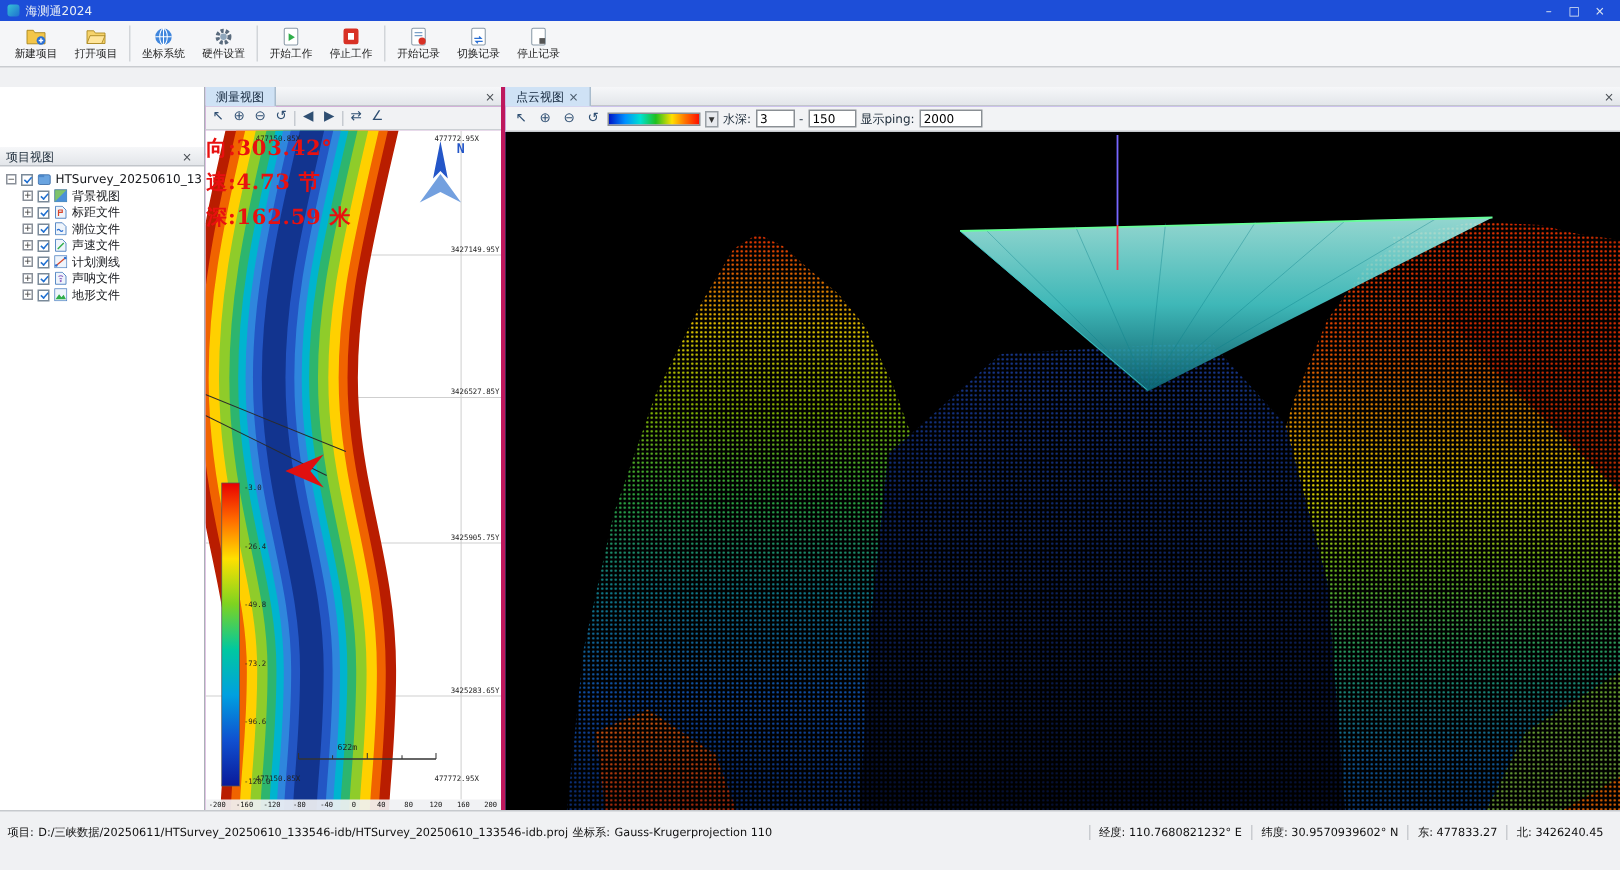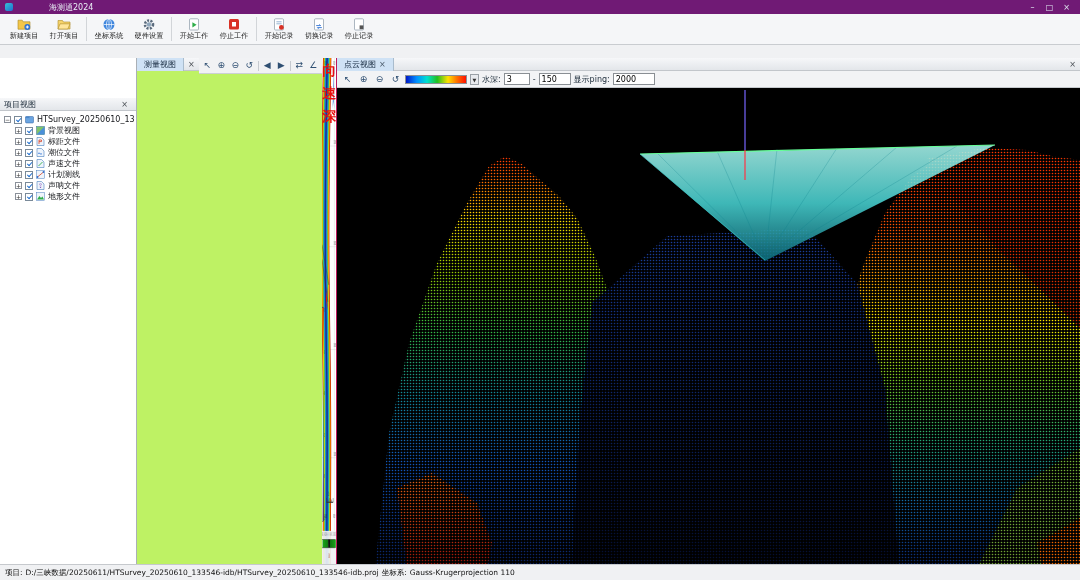--- a/index.html
+++ b/index.html
@@ -1,21 +1,21 @@
 <!DOCTYPE html>
 <html><head>
 <meta charset="utf-8">
 <style>
   * { margin:0; padding:0; box-sizing:border-box; }
   html,body { width:1080px; height:580px; }
   body { font-family:"DejaVu Sans","Liberation Sans",sans-serif; font-size:9px; background:#fff; }
   .window { position:relative; width:1080px; height:580px; background:#f0f1f3; overflow:hidden; }
 
   
-  .titlebar { height:14px; background:#701a75; display:flex; align-items:center; padding:0 5px; color:#e9eff6; font-size:8px;gap:32px; }
+  .titlebar { height:14px; background:#1d4ed8; display:flex; align-items:center; padding:0 5px; color:#e9eff6; font-size:8px; }
   .app-icon { width:8px; height:8px; border-radius:2px; background:linear-gradient(135deg,#35c3d6,#1f6fd0); margin-right:4px; }
   .win-controls { margin-left:auto; display:flex; }
   .wctrl { width:17px; text-align:center; font-size:8px; color:#dfe7f0; }
 
   
   .menubar { height:13px; background:#f2f3f5; border-bottom:1px solid #dddfe2; display:flex; align-items:center; font-size:8px; color:#1c1c1c; }
   .menu-item { padding:0 7px; }
 
   
   .toolbar { height:31px; background:#f5f6f8; border-bottom:1px solid #c9ccd0; display:flex; align-items:center; padding-left:4px; }
@@ -41,40 +41,40 @@
   .tree-row { display:flex; align-items:center; gap:3px; height:11px; padding-left:2px; white-space:nowrap; }
   .tree-row.child { padding-left:13px; }
   .expander { flex:0 0 7px; width:7px; height:7px; border:1px solid #8a9099; background:#fff; font-size:6px; line-height:5px; text-align:center; color:#333; }
   .cb { flex:0 0 8px; position:relative; width:8px; height:8px; border:1px solid #7a8a99; background:#fff; }
   .cb i { position:absolute; left:1px; top:1.5px; width:5px; height:2.5px; border-left:1.4px solid #1f6fd0; border-bottom:1.4px solid #1f6fd0; transform:rotate(-48deg); }
   .tree-ic { flex:0 0 9px; width:9px; height:9px; }
   .tree-ic svg { width:9px; height:9px; display:block; }
   .tree-label { font-size:8px; color:#14161a; overflow:hidden; }
 
   
-  .mid-panel { width:200px; flex:0 0 200px; background:#bef264; border-right:1px solid #be185d; display:flex; flex-direction:row; }
+  .mid-panel { width:200px; flex:0 0 200px; background:#a21caf; border-right:3px solid #be185d; display:flex; flex-direction:column; }
   .mini-toolbar { height:16px; background:#f1f2f4; border-bottom:1px solid #ccd0d4; display:flex; align-items:center; gap:1px; padding:0 2px; flex:0 0 auto; }
   .mini-btn { width:13px; height:13px; line-height:13px; text-align:center; font-size:9px; color:#2f4f72; }
   .mini-sep { width:1px; height:10px; background:#c6cad0; margin:0 1px; }
   .map-area { position:relative; flex:1; background:#fff; overflow:hidden; }
   .map-area svg.map { position:absolute; inset:0; width:100%; height:100%; }
   .overlay-readout { position:absolute; left:-14px; top:1px; z-index:3; color:#e81010; font-family:"DejaVu Serif","Liberation Serif",serif; font-weight:bold; font-size:14px; line-height:23px; white-space:nowrap; letter-spacing:.5px; }
 
   
   .right-panel { flex:1; display:flex; flex-direction:column; background:#8b5cf6; }
   .pc-toolbar { height:17px; background:#f2f3f5; border-bottom:1px solid #c5c9cd; display:flex; align-items:center; gap:3px; padding:0 4px; flex:0 0 auto; font-size:8px; color:#1d2c3a; }
   .grad-strip { width:62px; height:9px; border:1px solid #8a8f94; background:linear-gradient(90deg,#0018c8 0%,#0090ff 18%,#00e0d0 35%,#20c020 52%,#ffe000 70%,#ff7000 85%,#ff1000 100%); }
   .grad-drop { width:9px; height:11px; border:1px solid #9aa0a6; background:#e8eaee; font-size:5px; line-height:10px; text-align:center; color:#333; }
   .pc-input { height:12px; border:1px solid #8a8f94; background:#fff; font-size:8px; padding:0 2px; font-family:"DejaVu Sans",sans-serif; }
   .w24{width:26px} .w30{width:32px} .w40{width:42px}
   .pc-view { position:relative; flex:1; background:#000; overflow:hidden; }
   .pc-view svg { position:absolute; inset:0; width:100%; height:100%; }
 
   
-  .statusbar { position:absolute; left:0; right:0; bottom:0; height:16px; background:#f0f1f3; border-top:1px solid #c6c9cd; display:flex; align-items:center; font-size:7.5px; color:#111; padding:0 5px; white-space:nowrap; }
+  .statusbar { position:absolute; left:0; right:0; bottom:12px; height:28px; background:#f0f1f3; border-top:1px solid #c6c9cd; display:flex; align-items:center; font-size:7.5px; color:#111; padding:0 5px; white-space:nowrap; }
   .sb-left { display:flex; gap:3px; align-items:center; flex:1; overflow:hidden; }
   .sb-right { display:flex; gap:0; align-items:center; }
   .sb-field { padding:0 6px; border-left:1px solid #c9ccd0; }
 
   svg text { font-family:"DejaVu Sans Mono","DejaVu Sans",monospace; }
 </style>
 </head>
 <body>
 
 <div class="window">
@@ -547,15 +547,33 @@
 
   </div>
 
   <div class="statusbar">
     <div class="sb-left">
       <span>项目:</span>
       <span>D:/三峡数据/20250611/HTSurvey_20250610_133546-idb/HTSurvey_20250610_133546-idb.proj</span>
       <span>坐标系:</span>
       <span>Gauss-Krugerprojection 110</span>
     </div>
+    <div class="sb-right">
+      <span class="sb-field">
+        <span>经度:</span>
+        <span>110.7680821232° E</span>
+      </span>
+      <span class="sb-field">
+        <span>纬度:</span>
+        <span>30.9570939602° N</span>
+      </span>
+      <span class="sb-field">
+        <span>东:</span>
+        <span>477833.27</span>
+      </span>
+      <span class="sb-field">
+        <span>北:</span>
+        <span>3426240.45</span>
+      </span>
+    </div>
   </div>
 
 </div>
 
 </body></html>

